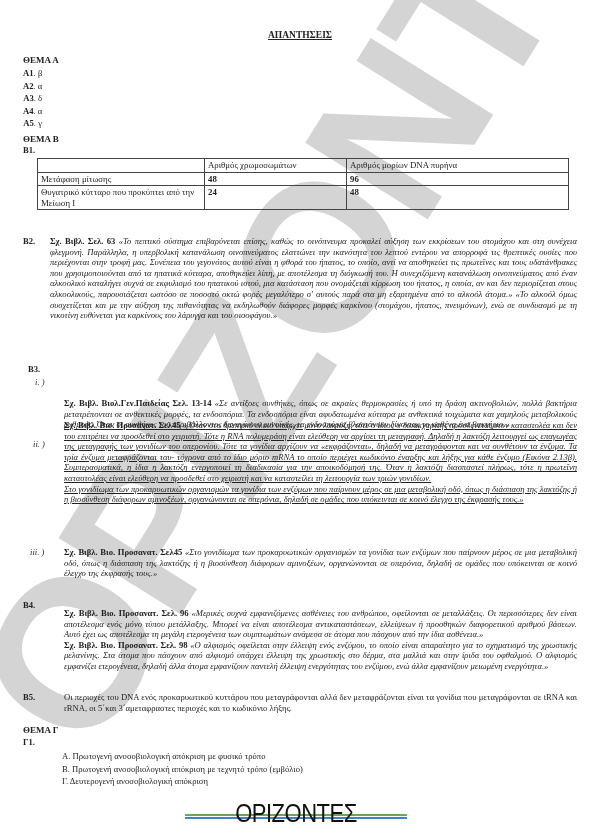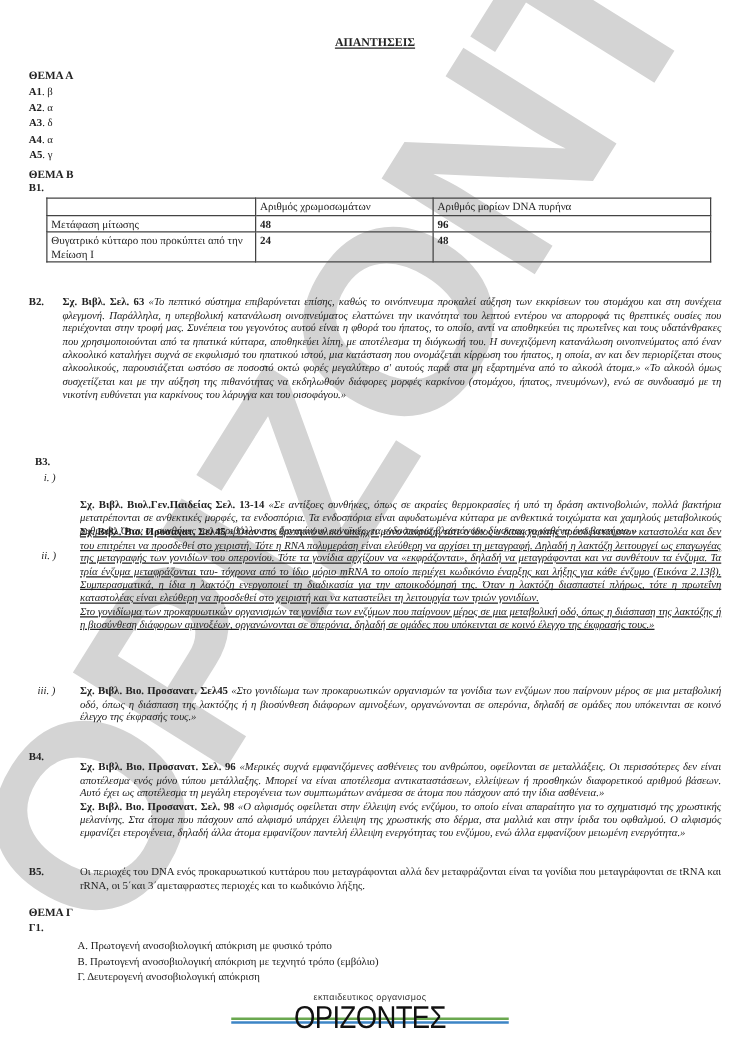--- a/index.html
+++ b/index.html
@@ -110,19 +110,18 @@
 
   <div class="blk sec" style="top:725px;">ΘΕΜΑ Γ</div>
   <div class="blk b" style="top:737px;">Γ1.</div>
   <div style="position:absolute;left:62px;top:750px;line-height:12.6px;">
     <div>Α. Πρωτογενή ανοσοβιολογική απόκριση με φυσικό τρόπο</div>
     <div>Β. Πρωτογενή ανοσοβιολογική απόκριση με τεχνητό τρόπο (εμβόλιο)</div>
     <div>Γ. Δευτερογενή ανοσοβιολογική απόκριση</div>
   </div>
 
   <div style="position:absolute;left:185px;top:792px;width:222px;height:46px;">
-    <div style="position:absolute;left:0;top:1px;width:222px;text-align:center;font-family:'Liberation Sans',sans-serif;font-size:7.2px;color:#333;letter-spacing:0.3px;">εκπαιδευτικος οργανισμος</div>
     <div style="position:absolute;left:0;top:22px;width:222px;height:1.6px;background:#6aa84f;"></div>
     <div style="position:absolute;left:0;top:25px;width:222px;height:1.6px;background:#3d85c6;"></div>
     <div style="position:absolute;left:0;top:10px;width:222px;text-align:center;font-family:'Liberation Sans',sans-serif;font-size:22px;line-height:24px;color:#111;font-weight:normal;letter-spacing:-0.5px;transform:scaleY(1.15);">ΟΡΙΖΟΝΤΕΣ</div>
   </div>
 
 </div>
 
 </body></html>

